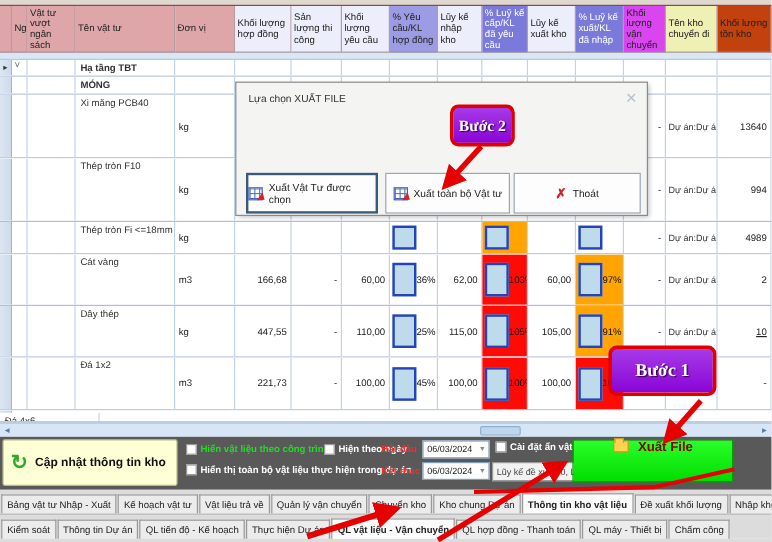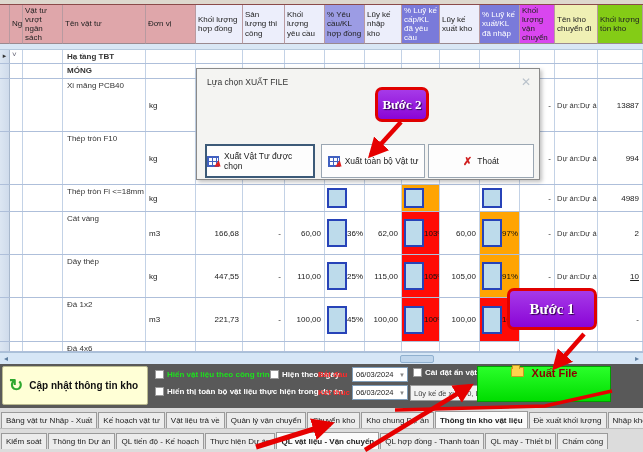--- a/index.html
+++ b/index.html
@@ -87,21 +87,21 @@
         <div class="hdr-cell" style="width: 47px; background: rgb(236, 238, 251);">Khối lượng hợp đồng</div>
         <div class="hdr-cell" style="width: 42px; background: rgb(236, 238, 251);">Sản lượng thi công</div>
         <div class="hdr-cell" style="width: 40px; background: rgb(236, 238, 251);">Khối lượng yêu cầu</div>
         <div class="hdr-cell" style="width: 40px; background: rgb(156, 156, 228);">% Yêu cầu/KL hợp đồng</div>
         <div class="hdr-cell" style="width: 37px; background: rgb(236, 238, 251);">Lũy kế nhập kho</div>
         <div class="hdr-cell" style="width: 38px; background: rgb(122, 122, 218); color: rgb(255, 255, 255);">% Luỹ kế cấp/KL đã yêu cầu</div>
         <div class="hdr-cell" style="width: 40px; background: rgb(236, 238, 251);">Lũy kế xuất kho</div>
         <div class="hdr-cell" style="width: 40px; background: rgb(122, 122, 218); color: rgb(255, 255, 255);">% Luỹ kế xuất/KL đã nhập</div>
         <div class="hdr-cell" style="width: 35px; background: #d946ef;">Khối lượng vận chuyển</div>
         <div class="hdr-cell" style="width: 43px; background: rgb(239, 240, 180);">Tên kho chuyển đi</div>
-        <div class="hdr-cell" style="width: 45px; background: #84cc16;">Khối lượng tồn kho</div>
+        <div class="hdr-cell" style="width: 45px; background: #c2410c;">Khối lượng tồn kho</div>
       </div>
     <div class="gap-row"></div>
     <div class="rows" id="rowsWrap">
         <div class="row" style="height: 14px;">
           <div class="cell marker" style="width: 10px;">▸</div>
           <div class="cell " style="width: 13px; color: rgb(102, 102, 119); padding-left: 2px;">˅</div>
           <div class="cell " style="width: 40px;"></div>
           <div class="cell name grp1" style="width: 83px;">Hạ tầng TBT</div>
           <div class="cell " style="width: 50px;"></div>
           <div class="cell " style="width: 47px;"></div>
@@ -143,21 +143,21 @@
           <div class="cell num" style="width: 47px;"></div>
           <div class="cell num" style="width: 42px;"></div>
           <div class="cell num" style="width: 40px;"></div>
           <div class="cell pctcell" style="width: 40px;"></div>
           <div class="cell num" style="width: 37px;"></div>
           <div class="cell pctcell" style="width: 38px;"></div>
           <div class="cell num" style="width: 40px;"></div>
           <div class="cell pctcell" style="width: 40px;"></div>
           <div class="cell num" style="width: 35px;">-</div>
           <div class="cell kho-txt" style="width: 43px;">Dự án:Dự á...</div>
-          <div class="cell num" style="width: 45px;">13887</div>
+          <div class="cell num" style="width: 45px;">13640</div>
         </div>
         <div class="row" style="height: 53px;">
           <div class="cell marker" style="width: 10px;"></div>
           <div class="cell " style="width: 13px; color: rgb(102, 102, 119); padding-left: 2px;"></div>
           <div class="cell " style="width: 40px;"></div>
           <div class="cell name" style="width: 83px;">Thép tròn F10</div>
           <div class="cell unitc" style="width: 50px;">kg</div>
           <div class="cell num" style="width: 47px;"></div>
           <div class="cell num" style="width: 42px;"></div>
           <div class="cell num" style="width: 40px;"></div>
@@ -271,21 +271,21 @@
           </div>
           <div class="cell num" style="width: 40px;">100,00</div>
           <div class="cell pctcell bg-red" style="width: 40px;">
             <div class="sq" style="width: 20px; height: 28px;"></div>
             <span class="pv">100%</span>
           </div>
           <div class="cell num" style="width: 35px;">-</div>
           <div class="cell kho-txt" style="width: 43px;"></div>
           <div class="cell num" style="width: 45px;">-</div>
         </div>
-        <div class="row" style="height: 10px;">
+        <div class="row" style="height: 10px; flex-direction: column;">
           <div class="cell marker" style="width: 10px;"></div>
           <div class="cell " style="width: 13px; color: rgb(102, 102, 119); padding-left: 2px;"></div>
           <div class="cell " style="width: 40px;"></div>
           <div class="cell name" style="width: 83px;">Đá 4x6</div>
           <div class="cell unitc" style="width: 50px;"></div>
           <div class="cell num" style="width: 47px;"></div>
           <div class="cell num" style="width: 42px;"></div>
           <div class="cell num" style="width: 40px;"></div>
           <div class="cell pctcell" style="width: 40px;"></div>
           <div class="cell num" style="width: 37px;"></div>

